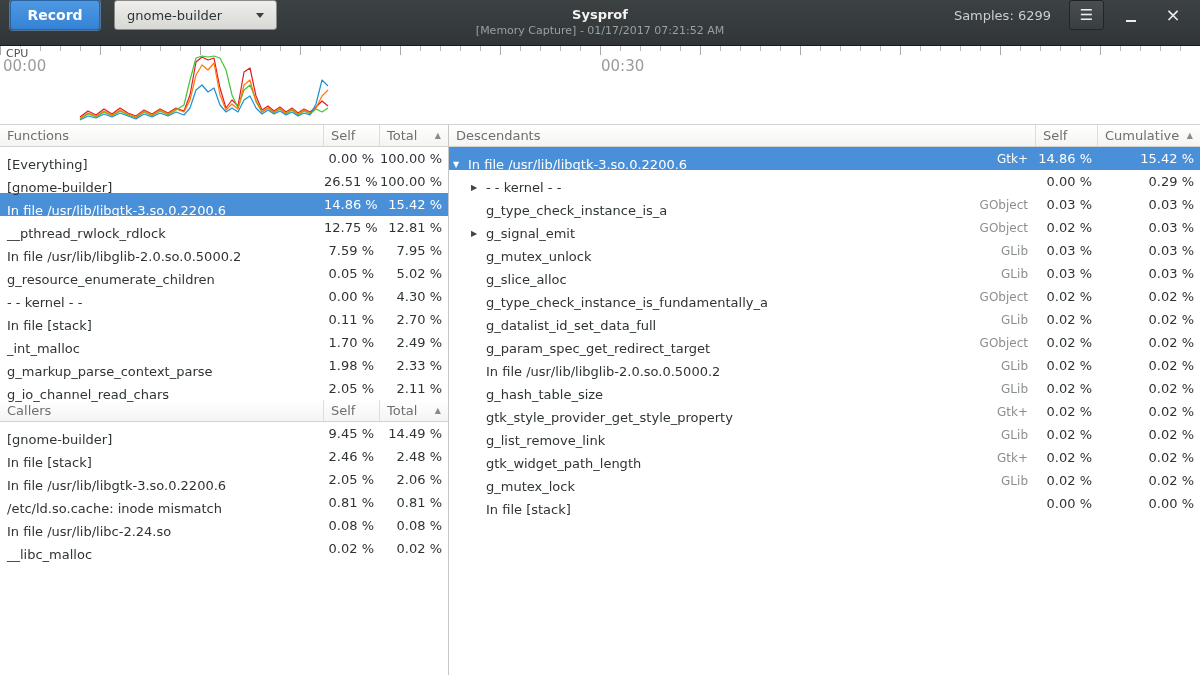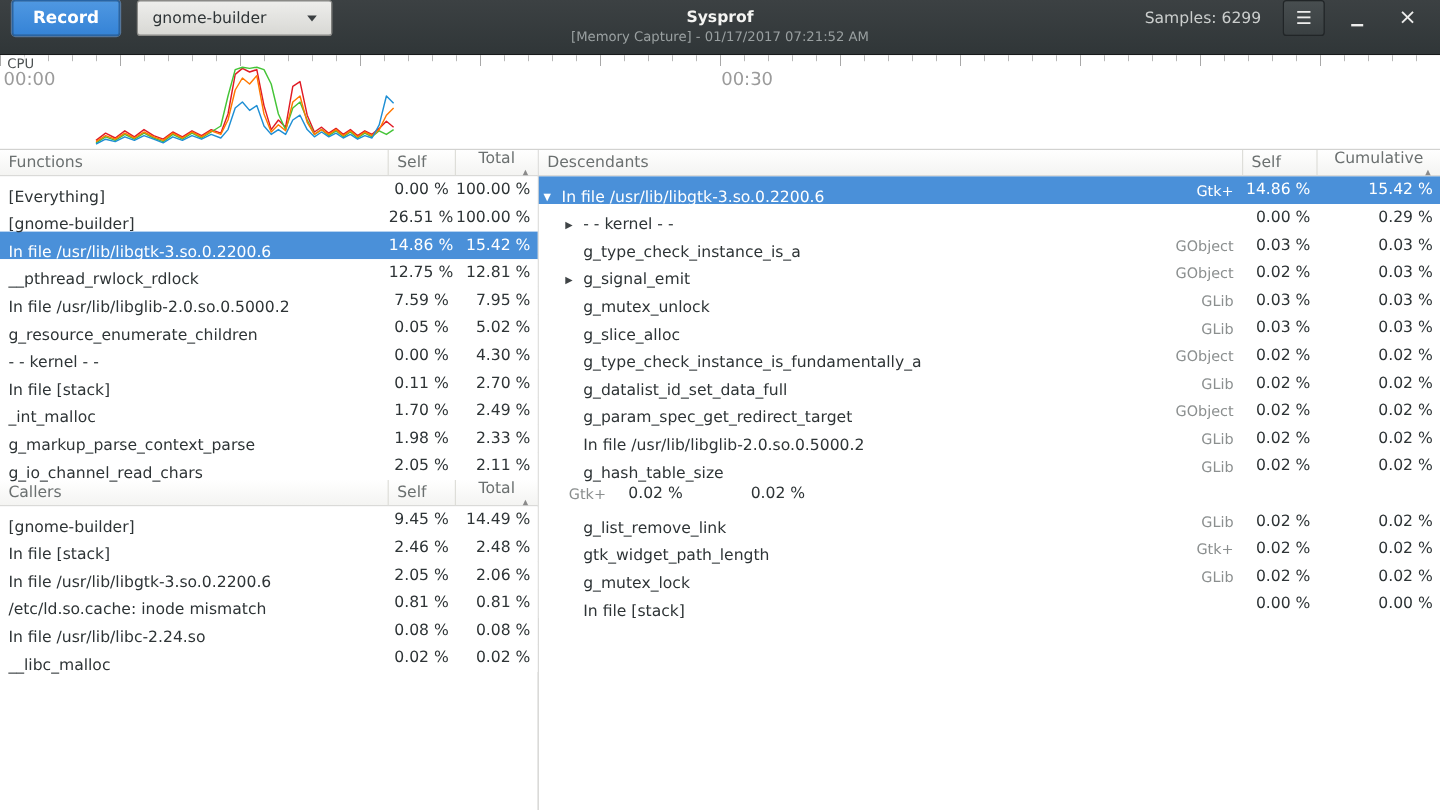--- a/index.html
+++ b/index.html
@@ -44,21 +44,21 @@
 
   
   .content { display:flex; height:550px; }
   .left-panel { width:449px; border-right:1px solid #c6c6c4; background:#fff; }
   .right-panel { flex:1; background:#fff; }
 
   .thead { display:flex; height:22px; background:linear-gradient(to bottom,#ffffff,#f4f4f2);
     border-bottom:1px solid #d2d2cf; color:#6b7070; font-size:13px; align-items:stretch; }
   .th { display:flex; align-items:center; border-right:1px solid #dedeb9; border-right-color:#deded9;
     padding:0 7px; overflow:hidden; white-space:nowrap; background:transparent; }
-  .th:last-child { border-right:none;flex-direction:column; }
+  .th:last-child { border-right:none; }
   .sort { margin-left:auto; font-size:8px; color:#8a8a8a; padding-left:6px; }
 
   .col-name  { flex:1; min-width:0; }
   .col-self  { width:56px;  flex:none; }
   .col-total { width:68px;  flex:none; }
   .col-tag   { width:64px;  flex:none; }
   .col-self-r{ width:62px;  flex:none; }
   .col-cum   { width:102px; flex:none; }
 
   .trow { display:flex; height:23px; align-items:center; font-size:13px; color:#2e3436; white-space:nowrap; background:#fff; }
@@ -365,20 +365,24 @@
     <div class="c-name" style="padding-left: 22px;">
       <span class="expander"></span>
       <span class="nm">g_hash_table_size</span>
     </div>
     <div class="c-tag col-tag">GLib</div>
     <div class="num col-self-r">0.02 %</div>
     <div class="num col-cum">0.02 %</div>
   </div>
 
   <div class="trow">
+    <div class="c-name" style="padding-left: 22px;">
+      <span class="expander"></span>
+      <span class="nm">gtk_style_provider_get_style_property</span>
+    </div>
     <div class="c-tag col-tag">Gtk+</div>
     <div class="num col-self-r">0.02 %</div>
     <div class="num col-cum">0.02 %</div>
   </div>
 
   <div class="trow">
     <div class="c-name" style="padding-left: 22px;">
       <span class="expander"></span>
       <span class="nm">g_list_remove_link</span>
     </div>

